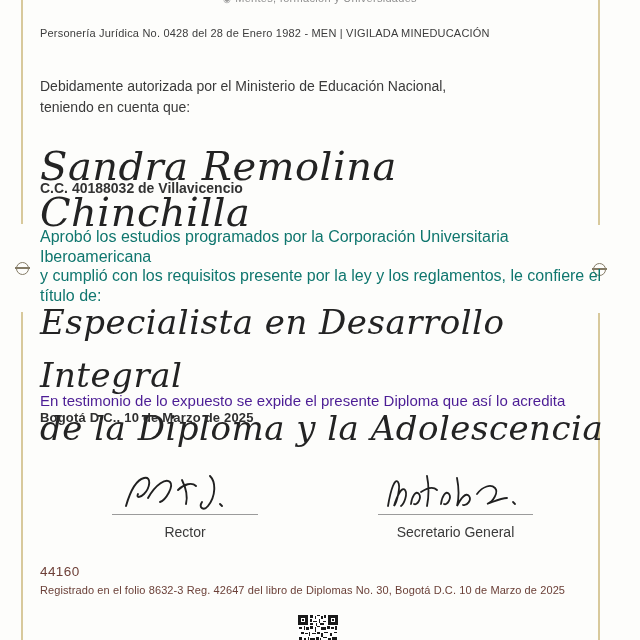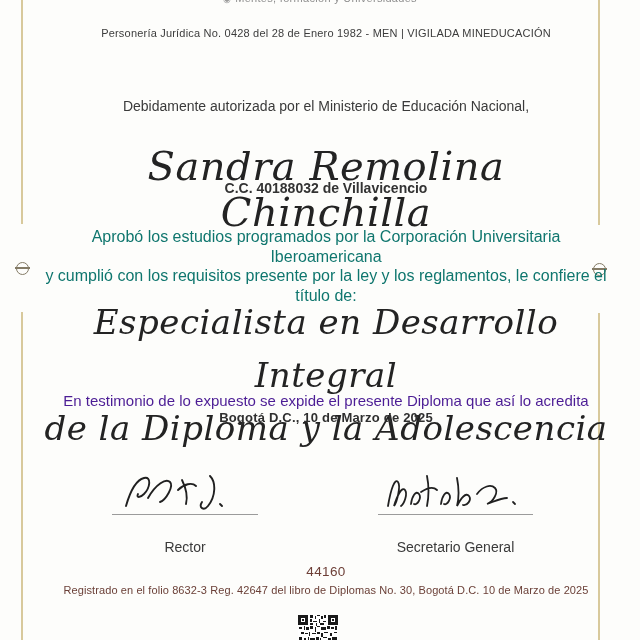--- a/index.html
+++ b/index.html
@@ -5,21 +5,21 @@
   html, body { margin: 0; padding: 0; background: #e9e7e2; }
   .page {
     position: relative;
     width: 640px; height: 640px;
     margin: 0 auto;
     background: #fdfdfb;
     overflow: hidden;
     font-family: "Liberation Sans", sans-serif;
     color: #3a3a3a;
   }
-  .center { position: absolute; left: 40px; right: 28px; text-align: center; }
+  .center { position: absolute; left: 40px; right: 28px; text-align: left; }
 
   
   .side-rule { position: absolute; top: 0; bottom: 0; width: 1.5px; background: #d8c99c; }
   .side-rule.left  { left: 21px; }
   .side-rule.right { left: 598px; }
   .ornament-wrap {
     position: absolute; width: 26px; height: 88px;
     background: #fdfdfb;
     display: flex; align-items: center; justify-content: center;
   }
@@ -38,21 +38,21 @@
   
   .tagline-clip { position: absolute; top: 0; left: 0; right: 0; height: 7px; overflow: hidden; }
   .tagline {
     position: relative; top: -8px; text-align: center;
     font-size: 11px; color: #8e8e8e; letter-spacing: .3px;
   }
   .tagline .mini-logo { font-size: 9px; margin-right: 4px; color: #9a9a9a; }
 
   .legal { top: 27px; font-size: 11px; color: #3c3c3c; letter-spacing: .2px; }
 
-  .auth { top: 76px; font-size: 14px; line-height: 21px; color: #3a3a3a; margin-top: 20px; }
+  .auth { top: 76px; font-size: 14px; line-height: 21px; color: #3a3a3a; }
 
   .script {
     font-family: "DejaVu Serif", serif;
     font-style: italic;
     color: #232323;
     margin-top: 15px;
   }
   .recipient-name { top: 128px; font-size: 40px; letter-spacing: .5px; }
   .cc { top: 180px; font-size: 14px; font-weight: bold; color: #333; }
 
@@ -61,21 +61,21 @@
   .degree { top: 281px; font-size: 34px; line-height: 53px; letter-spacing: .5px; }
 
   .testimony { top: 392px; font-size: 15px; color: #4c1d95; }
   .issue-date { top: 410px; font-size: 13px; font-weight: bold; color: #2f2f2f; letter-spacing: .2px; }
 
   .sig-block { position: absolute; top: 468px; text-align: center; }
   .sig-block.left  { left: 112px; width: 146px; }
   .sig-block.right { left: 378px; width: 155px; }
   .sig-art { display: block; margin: 0 auto; }
   .sig-line { border: 0; border-top: 1px solid #9b9b9b; margin: 0; }
-  .sig-title { margin-top: 24px; font-size: 14px; color: #3a3a3a; }
+  .sig-title { margin-top: 9px; font-size: 14px; color: #3a3a3a; }
 
   .diploma-number { top: 564px; font-size: 13.5px; font-weight: normal; color: #6d3f37; letter-spacing: .4px; }
   .registration { top: 584px; font-size: 11px; color: #6b4038; letter-spacing: .1px; }
 
   .qr { position: absolute; left: 298px; top: 615px; width: 40px; height: 40px; }
 </style>
 </head>
 <body>
 
 <div class="page">
@@ -92,20 +92,21 @@
   <div class="tagline-clip">
     <div class="tagline">
       <span class="mini-logo">◉</span><span>Mentes, formación y Universidades</span>
     </div>
   </div>
 
   <div class="center legal">Personería Jurídica No. 0428 del 28 de Enero 1982 - MEN | VIGILADA MINEDUCACIÓN</div>
 
   <div class="center auth">
     <div>Debidamente autorizada por el Ministerio de Educación Nacional,</div>
+    <div>teniendo en cuenta que:</div>
   </div>
 
   <div class="center script recipient-name">Sandra Remolina Chinchilla</div>
 
   <div class="center cc">C.C. 40188032 de Villavicencio</div>
 
   <div class="center approval">
     <div>Aprobó los estudios programados por la Corporación Universitaria Iberoamericana</div>
     <div>y cumplió con los requisitos presente por la ley y los reglamentos, le confiere el título de:</div>
   </div>

